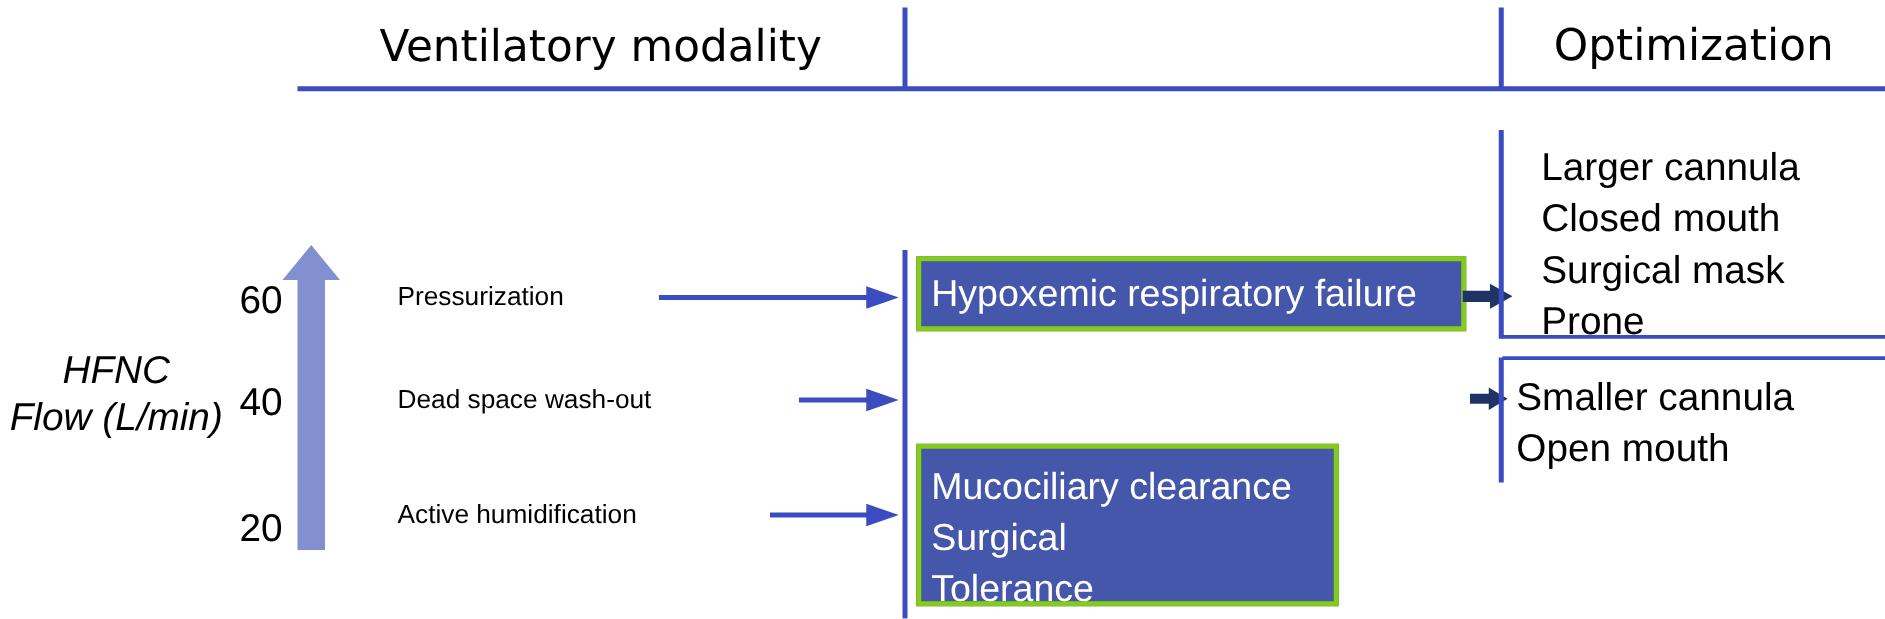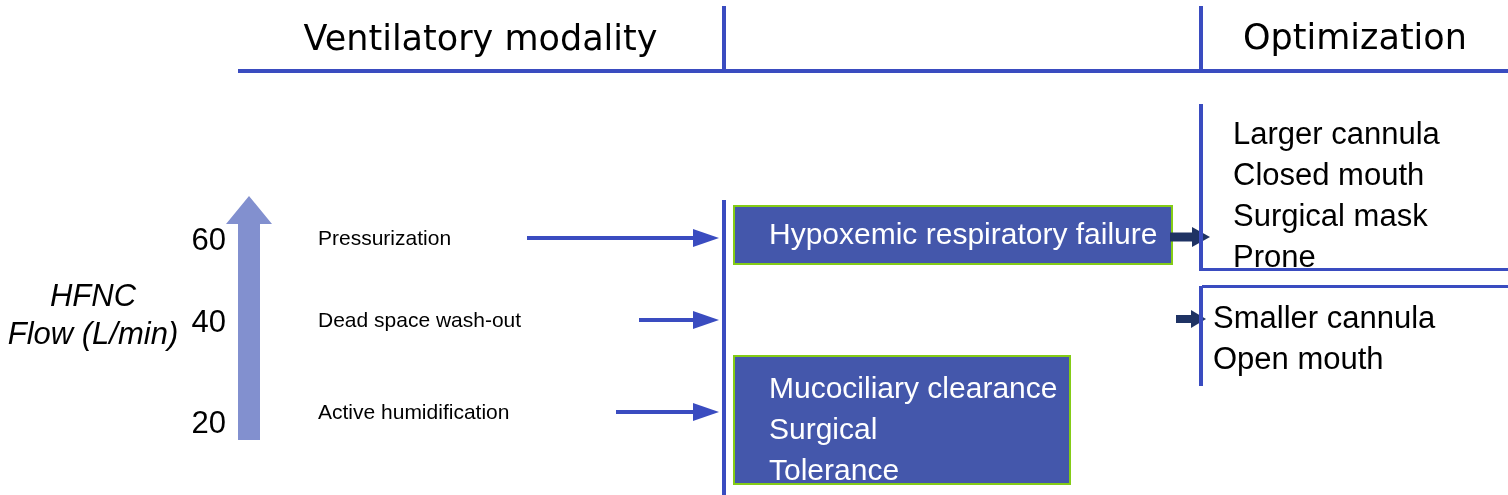--- a/index.html
+++ b/index.html
@@ -103,27 +103,27 @@
 
   .flow-connector {
     position: absolute;
     height: 22px;
   }
 
   
   .indication-box {
     position: absolute;
     background: #4457ab;
-    border: 2px solid #84cc16;
+    border: 4px solid #84cc16;
     box-sizing: border-box;
     color: #ffffff;
     font-size: 30px;
     line-height: 41px;
     font-family: "Liberation Sans", sans-serif;
-    padding: 6px 0 0 34px;
+    padding: 6px 0 0 8px;
     white-space: nowrap;
   }
   #box-hypoxemic { left: 733px; top: 205px; width: 440px; height: 60px; }
   #box-hypercapnic { left: 733px; top: 297px; width: 440px; height: 48px;
                      padding-top: 2px; }
   #box-mucociliary { left: 733px; top: 355px; width: 338px; height: 130px;
                      padding-top: 10px; }
 
   .box-line { display: block; }
 

